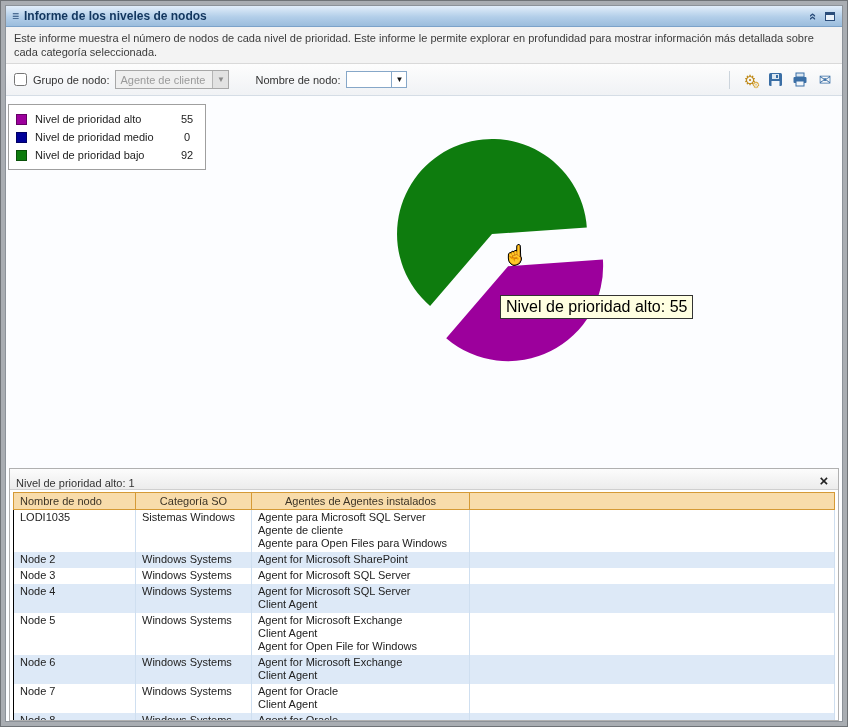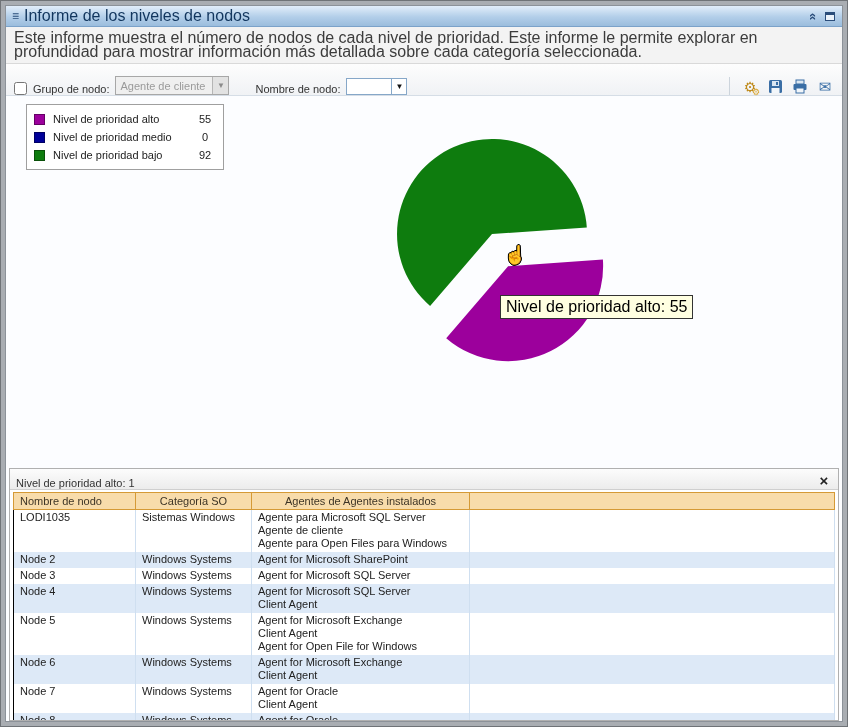--- a/index.html
+++ b/index.html
@@ -5,30 +5,30 @@
   *{box-sizing:border-box;margin:0;padding:0}
   html,body{width:848px;height:727px}
   body{font-family:"Liberation Sans",sans-serif;background:#e8e8e8}
   .frame{width:848px;height:727px;background:#a9adb2;border:1px solid #6f7377;padding:4px}
   .inner{width:100%;height:100%;display:flex;flex-direction:column;background:#fcfdff;border:1px solid #8c9299}
 
   
   .titlebar{flex:0 0 21px;display:flex;align-items:center;padding:0 5px;
     background:linear-gradient(#e2eefa,#b2cee9 55%,#9bbddd);border-bottom:1px solid #7ba2c9}
   .grip{color:#2a4d7a;font-size:12px;font-weight:bold;margin:0 5px 0 1px}
-  .wtitle{font-size:16px;font-weight:normal;color:#12365e;flex:1}
+  .wtitle{font-size:12px;font-weight:bold;color:#12365e;flex:1}
   .collapse{color:#2a4d7a;font-weight:bold;display:inline-block;transform:rotate(90deg);font-size:13px;margin-right:8px}
   .boxicon{width:10px;height:9px;border:1px solid #2a4d7a;border-top-width:3px;margin-right:2px;background:#eaf2fa}
 
   
   .desc{flex:0 0 37px;background:#f3f3f3;border-bottom:1px solid #d9d9d9;padding:4px 8px;
-    font-size:16px;color:#3c3c3c;line-height:14px}
-
-  
-  .toolbar{flex:0 0 32px;display:flex;align-items:flex-end;background:linear-gradient(#fdfdfd,#f0f2f5);
+    font-size:11px;color:#3c3c3c;line-height:14px}
+
+  
+  .toolbar{flex:0 0 32px;display:flex;align-items:center;background:linear-gradient(#fdfdfd,#f0f2f5);
     border-bottom:1px solid #d5dde6;padding:0 8px;font-size:11px;color:#333}
   .toolbar input[type=checkbox]{width:13px;height:13px;margin-right:6px}
   .fake-select{width:114px;height:19px;border:1px solid #a7a7a7;background:#efefef;color:#9a9a9a;
     display:flex;align-items:center;margin-left:6px}
   .fake-select .txt{flex:1;padding:0 4px;white-space:nowrap;overflow:hidden}
   .fake-select .arw{width:16px;height:100%;background:#e2e2e2;border-left:1px solid #b5b5b5;color:#8b8b8b;
     font-size:8px;display:flex;align-items:center;justify-content:center}
   .gap{width:26px}
   .combo{display:flex;align-items:center;margin-left:6px}
   .combo input{width:46px;height:17px;border:1px solid #86a7c8;font-size:11px;padding:0 3px}
@@ -36,21 +36,21 @@
     font-size:8px;display:flex;align-items:center;justify-content:center}
   .spacer{flex:1}
   .tb-divider{width:1px;height:18px;background:#ccd4dc;margin:0 4px 0 2px}
   .ticon{margin-left:7px;width:18px;height:17px;display:flex;align-items:center;justify-content:center;position:relative}
   .gear-main{font-size:14px;color:#bf8a1a;line-height:1}
   .gear-small{position:absolute;right:-1px;bottom:-2px;font-size:9px;color:#d8a32c;line-height:1}
   .mail{font-size:15px;color:#3f72a8;line-height:1}
 
   
   .chart-area{flex:1;position:relative;background:#fcfdff;overflow:hidden}
-  .legend{position:absolute;left:20px;top:8px;width:198px;background:#fff;border:1px solid #9f9f9f;padding:5px 7px}
+  .legend{position:absolute;left:2px;top:8px;width:198px;background:#fff;border:1px solid #9f9f9f;padding:5px 7px}
   .legend-item{display:flex;align-items:center;height:18px;font-size:11px;color:#222}
   .swatch{width:11px;height:11px;margin-right:8px;border:1px solid rgba(0,0,0,.35)}
   .legend-label{flex:1}
   .legend-value{width:22px;text-align:center}
   #pie-svg{position:absolute;left:330px;top:10px}
   .cursor{position:absolute;left:498px;top:150px;font-size:18px;color:#fff;
     text-shadow:-1px 0 #000,1px 0 #000,0 -1px #000,0 1px #000;line-height:1}
   .tooltip{position:absolute;left:494px;top:199px;background:#ffffe1;border:1px solid #333;
     padding:2px 5px;font-size:16px;color:#000;white-space:nowrap}
 

